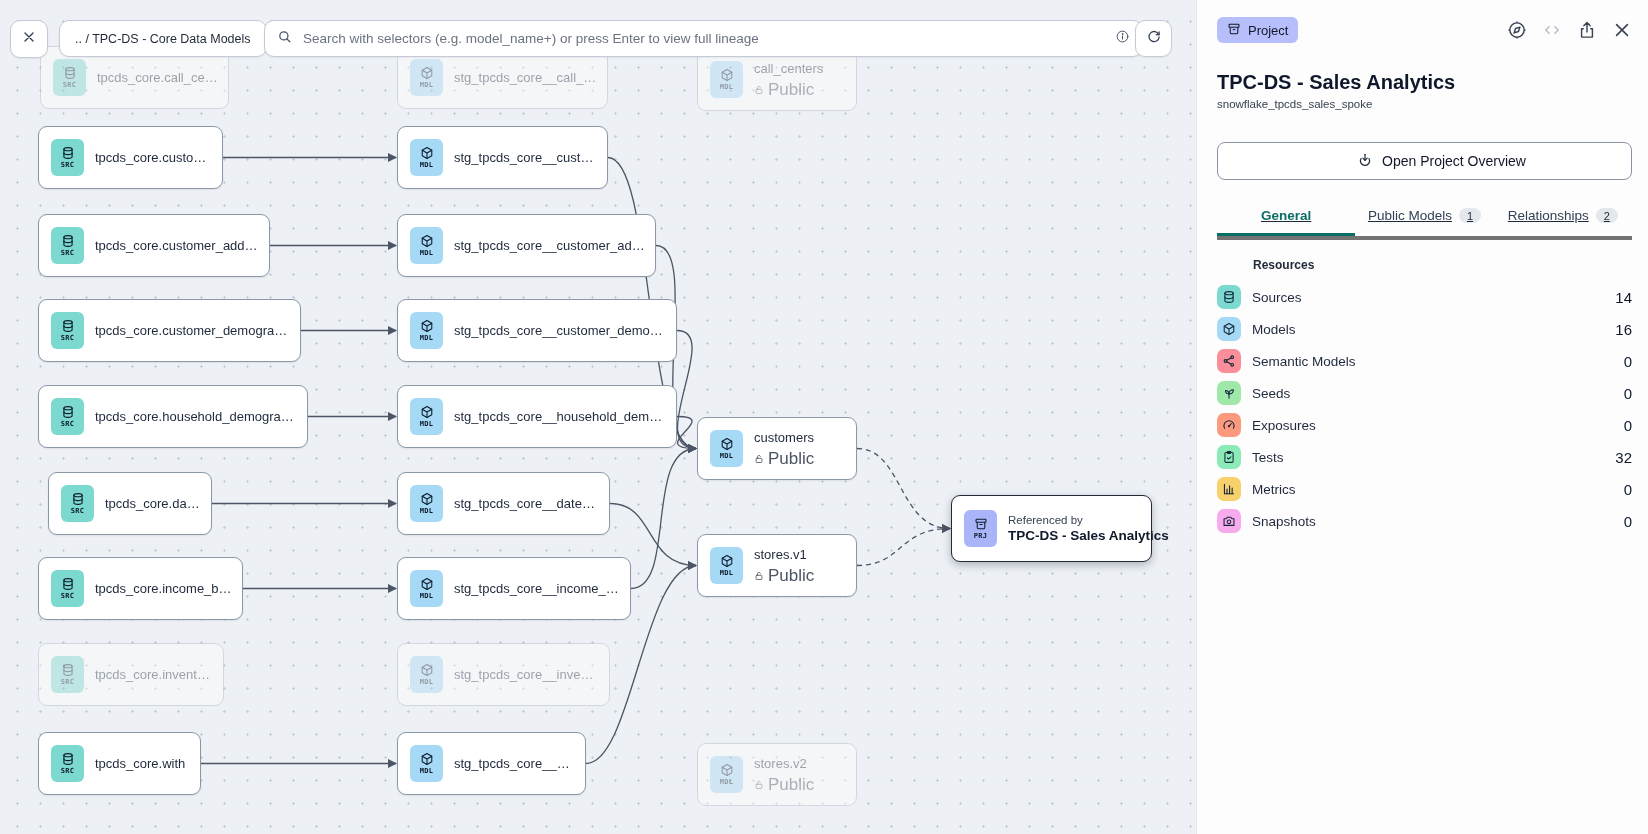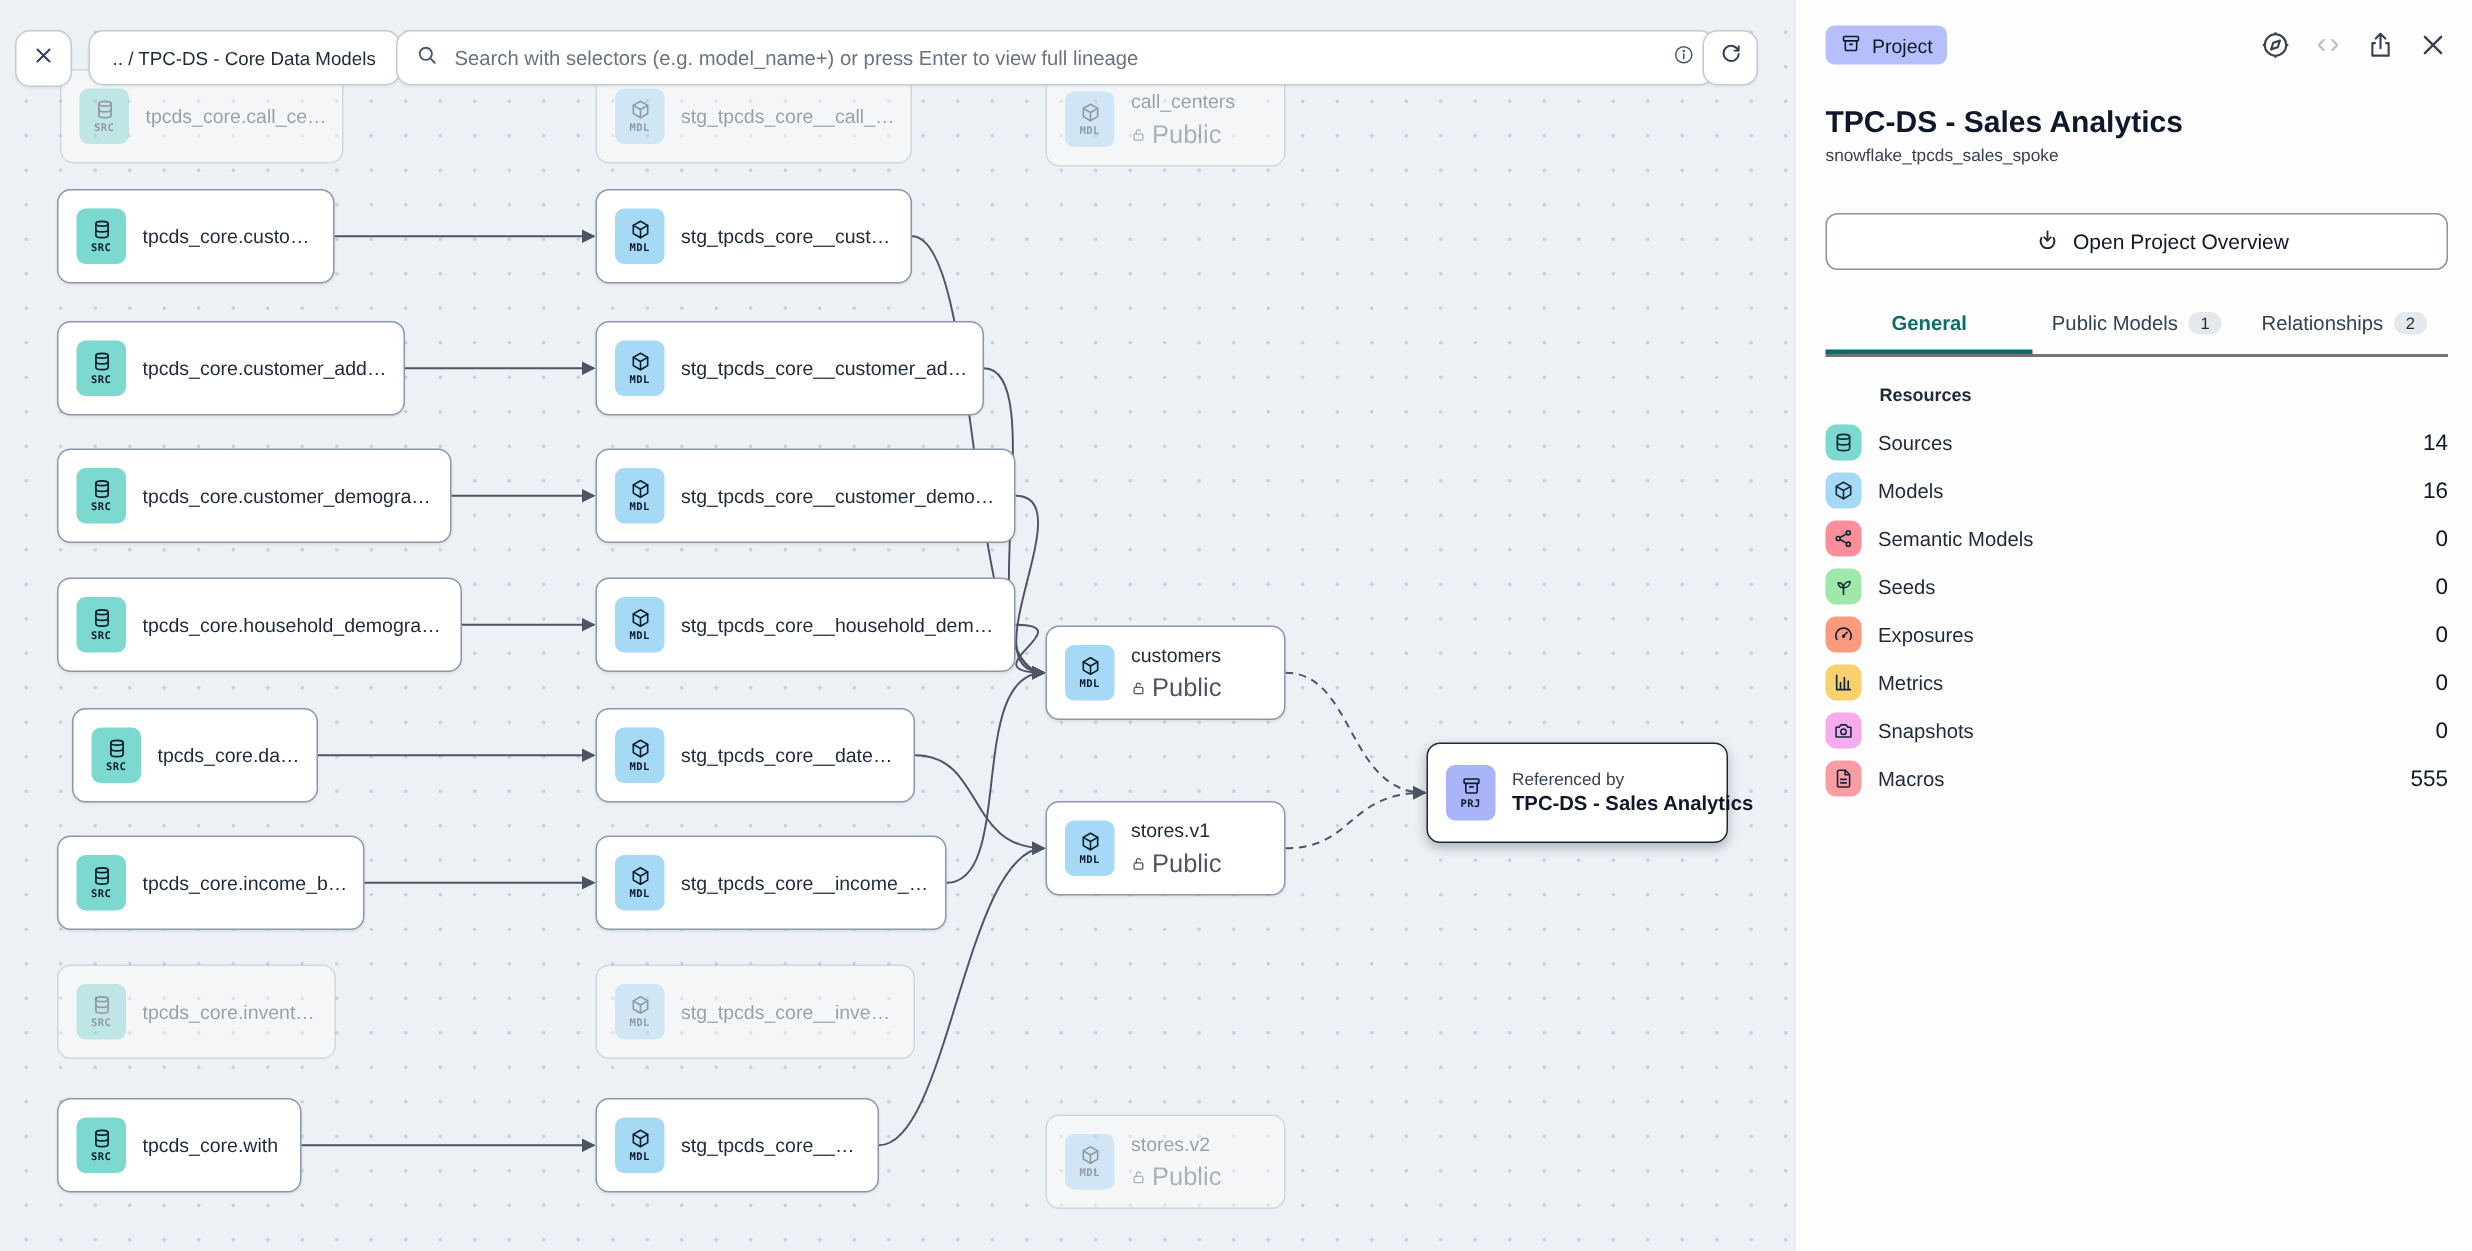--- a/index.html
+++ b/index.html
@@ -74,21 +74,21 @@
   .pactions svg{width:20px;height:20px;}
   .aicon.disabled{color:#b6bec9;cursor:default;}
   .ptitle{margin-top:26px;font-size:20px;font-weight:bold;color:#0f172a;line-height:24px;}
   .psub{margin-top:4px;font-size:11.5px;color:#374151;height:14px;}
   .obtn{
     margin-top:30px;width:100%;height:38px;border-radius:8px;border:1px solid #8a93a3;background:#fff;
     display:flex;align-items:center;justify-content:center;gap:9px;cursor:pointer;
     font-family:inherit;font-size:14px;color:#111827;padding-left:40px;
   }
   .obtn svg{width:16px;height:16px;color:#1f2937;}
-  .tabs{margin-top:18px;display:flex;border-bottom:2px solid #737373;}
+  .tabs{margin-top:18px;display:flex;border-bottom:4px solid #737373;text-decoration:underline;}
   .tab{
     flex:1;display:flex;align-items:center;justify-content:center;gap:7px;height:38px;
     font-size:13.5px;color:#334155;cursor:pointer;border-bottom:3px solid transparent;box-sizing:border-box;
   }
   .tab.active{color:var(--teal);font-weight:bold;border-bottom-color:var(--teal);}
   .pill{background:#e4e7ec;border-radius:999px;padding:1.5px 8px;font-size:11px;color:#1f2937;font-weight:normal;}
   .rhead{margin-top:18px;font-size:12px;font-weight:bold;color:#1f2937;padding-left:36px;}
   .rlist{margin-top:9px;}
   .rrow{display:flex;align-items:center;gap:11px;height:32px;cursor:pointer;}
   .ricon{
@@ -528,44 +528,44 @@
           <svg viewBox="0 0 24 24" fill="none" stroke="currentColor" stroke-width="1.9" stroke-linecap="round" stroke-linejoin="round">
             <path d="M19.6 17.6a8.7 8.7 0 1 0-15.2 0"></path>
             <path d="M12 13.8l4-4.2"></path>
             <circle cx="12" cy="14" r="1" fill="currentColor"></circle>
           </svg>
         </span>
         <span class="rname">Exposures</span>
         <span class="rcount">0</span>
       </div>
       <div class="rrow">
+        <span class="ricon" style="background:#8ceab9">
+          <svg viewBox="0 0 24 24" fill="none" stroke="currentColor" stroke-width="1.8" stroke-linecap="round" stroke-linejoin="round">
+            <rect x="5" y="4.2" width="14" height="17" rx="2"></rect>
+            <rect x="9" y="2.4" width="6" height="3.4" rx="1"></rect>
+            <path d="M9 13.4l2.2 2.2 4-4"></path>
+          </svg>
+        </span>
+        <span class="rname">Tests</span>
+        <span class="rcount">32</span>
+      </div>
+      <div class="rrow">
         <span class="ricon" style="background:#f8d16d">
           <svg viewBox="0 0 24 24" fill="none" stroke="currentColor" stroke-width="1.9" stroke-linecap="round" stroke-linejoin="round">
             <path d="M4.2 3.8v16.4h15.6"></path>
             <path d="M8.6 20V12M13 20V6.5M17.4 20v-9.5"></path>
           </svg>
         </span>
         <span class="rname">Metrics</span>
         <span class="rcount">0</span>
       </div>
       <div class="rrow">
         <span class="ricon" style="background:#f7aaec">
           <svg viewBox="0 0 24 24" fill="none" stroke="currentColor" stroke-width="1.8" stroke-linecap="round" stroke-linejoin="round">
             <path d="M3.5 8.2h3.4l2-2.6h6.2l2 2.6h3.4v11.3h-17z"></path>
             <circle cx="12" cy="13.4" r="3.1"></circle>
           </svg>
         </span>
         <span class="rname">Snapshots</span>
         <span class="rcount">0</span>
       </div>
-      <div class="rrow">
-        <span class="ricon" style="background:#f99ca4">
-          <svg viewBox="0 0 24 24" fill="none" stroke="currentColor" stroke-width="1.8" stroke-linecap="round" stroke-linejoin="round">
-            <path d="M7 2.5h7l5 5V20a1.8 1.8 0 0 1-1.8 1.8H7A1.8 1.8 0 0 1 5.2 20V4.3A1.8 1.8 0 0 1 7 2.5z"></path>
-            <path d="M13.8 2.7v5h5"></path>
-            <path d="M8.8 13h6.4M8.8 17h6.4"></path>
-          </svg>
-        </span>
-        <span class="rname">Macros</span>
-        <span class="rcount">555</span>
-      </div>
     </div>
 </aside>
 
 </body></html>

